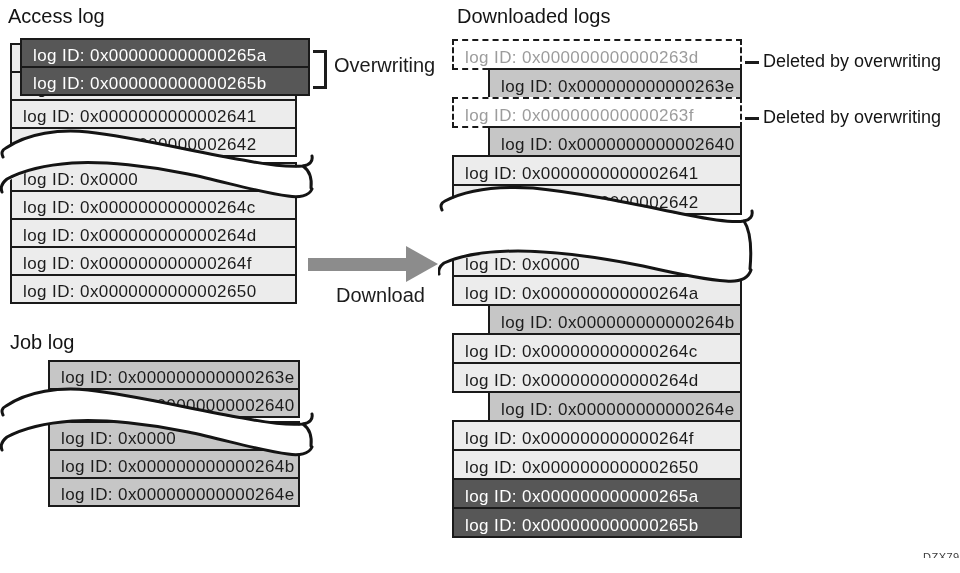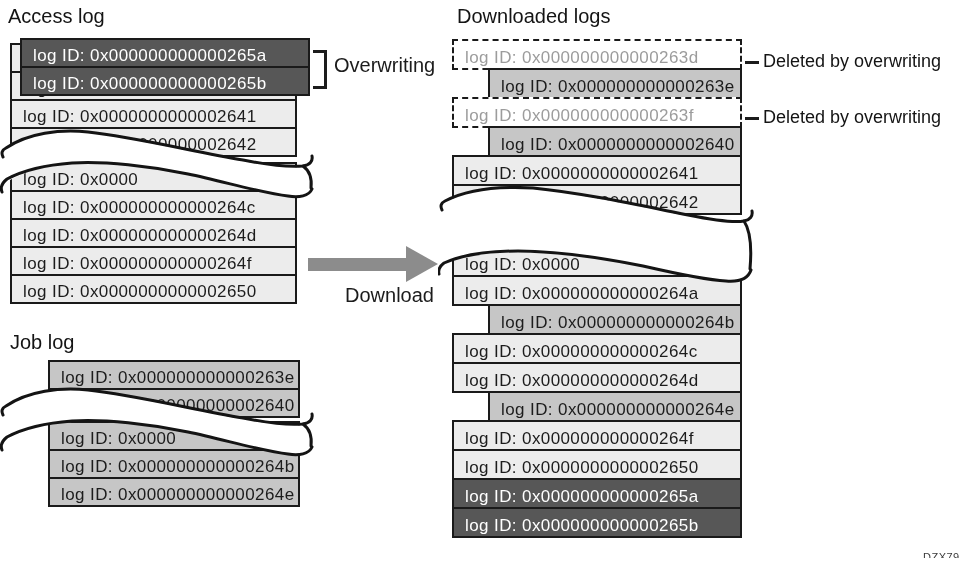--- a/index.html
+++ b/index.html
@@ -40,21 +40,21 @@
   .wave-job{left:0;top:384px;}
   .wave-dl{left:438px;top:186px;}
 
   .bracket{position:absolute;left:313px;top:50px;width:11px;height:33px;
     border:3px solid #1c1c1c;border-left:none;z-index:7;}
   .overwriting-label{position:absolute;left:334px;top:54px;font-size:20px;z-index:7;white-space:nowrap;}
 
   .arrow-shaft{position:absolute;left:308px;top:258px;width:100px;height:13px;background:#8c8c8c;z-index:2;}
   .arrow-head{position:absolute;left:406px;top:246px;width:0;height:0;z-index:2;
     border-left:32px solid #8c8c8c;border-top:18px solid transparent;border-bottom:18px solid transparent;}
-  .download-label{position:absolute;left:345px;top:284px;font-size:20px;white-space:nowrap;}
+  .download-label{position:absolute;left:336px;top:284px;font-size:20px;white-space:nowrap;}
 
   .connector{position:absolute;width:14px;height:3px;background:#1c1c1c;z-index:7;}
   .connector-1{left:745px;top:61px;}
   .connector-2{left:745px;top:117px;}
   .deleted-label{position:absolute;left:763px;font-size:18px;color:#141414;white-space:nowrap;z-index:7;text-align:center;}
   .deleted-label-1{top:51px;}
   .deleted-label-2{top:107px;}
 
   .figure-code{position:absolute;left:903px;top:551px;font-size:11px;color:#3a3a3a;letter-spacing:.5px;padding-left:20px;}
 </style>

